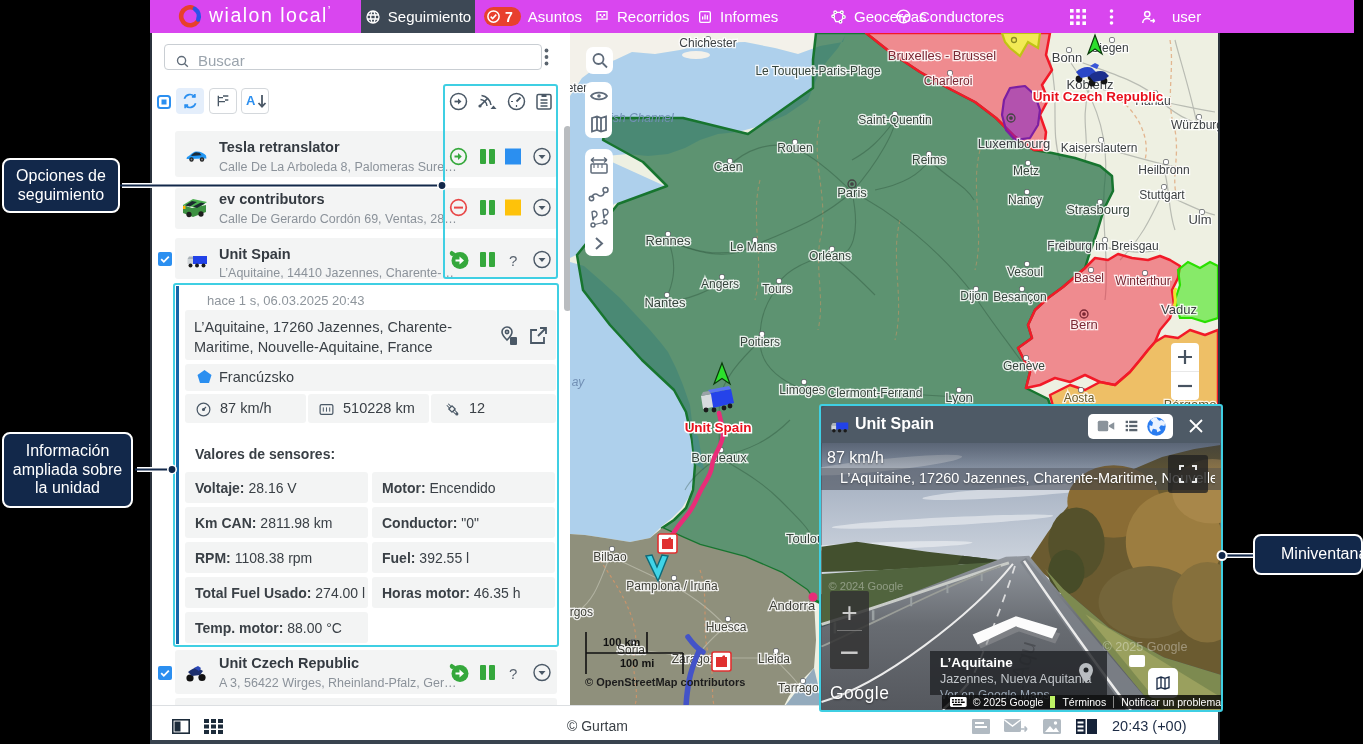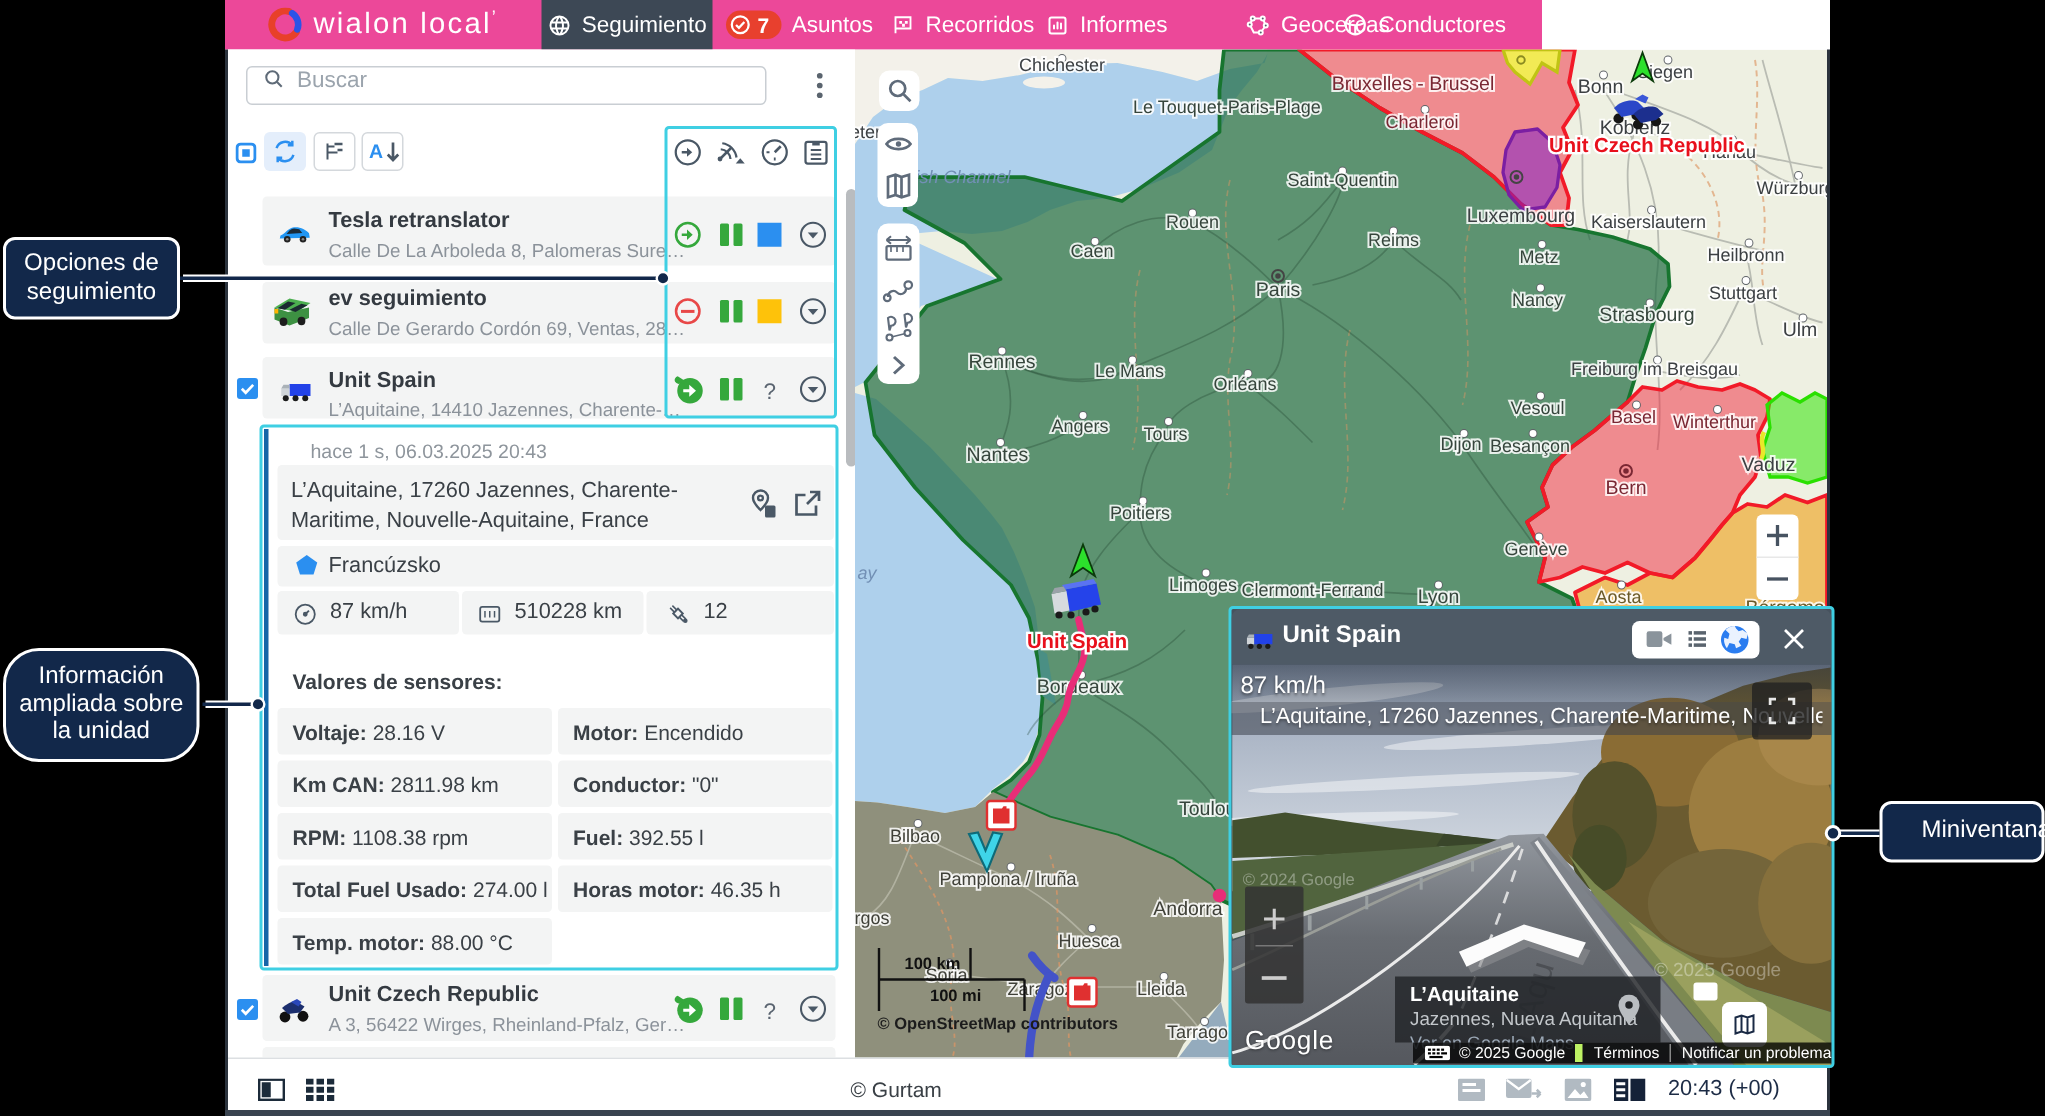--- a/index.html
+++ b/index.html
@@ -2,22 +2,22 @@
 <html><head>
 <meta charset="utf-8">
 <style>
   * { margin:0; padding:0; box-sizing:border-box; }
   html,body { width:1363px; height:744px; background:#000; overflow:hidden;
     font-family:"Liberation Sans", sans-serif; }
   .abs { position:absolute; }
   #app { position:absolute; left:150px; top:0; width:1070px; height:744px;
     background:#fff; }
   
-  #nav { position:absolute; left:0; top:0; width:878px; height:33px;
-    background:#ec4899; color:#fff; }
+  #nav { position:absolute; left:0; top:0; width:1204px; height:33px;
+    background:#d946ef; color:#fff; }
   #nav .tab { position:absolute; top:0; height:33px; display:flex;
     align-items:center; gap:7px; font-size:15px; color:#fff; }
   
   #side { position:absolute; left:2px; top:33px; width:418px; height:672px;
     background:#fff; }
   .unitname { font-size:14.5px; font-weight:600; color:#343a41; }
   .unitaddr { font-size:12.5px; color:#8b929a; margin-top:3px; }
   .graycard { background:#f3f4f4; border-radius:3px; }
   .sc { width:183px; height:31px; display:flex; align-items:center;
     padding-left:10px; font-size:14px; color:#3a4046; }
@@ -107,21 +107,21 @@
         <circle cx="2.5" cy="14" r="1.8"></circle>
       </svg>
     <svg class="abs" style="left:989px;top:8px" width="18" height="18" viewBox="0 0 24 24" fill="none" stroke="#fff" stroke-width="2">
         <circle cx="11" cy="8" r="3.5"></circle>
         <path d="M5 20c0-3.5 2.7-6 6-6 1.5 0 2.9.5 4 1.3"></path>
         <path d="M15 17h6m0 0-2.5-2.5M21 17l-2.5 2.5" stroke-width="1.8"></path>
       </svg>
     <div class="abs" style="left:1022px;top:8px;font-size:15px;color:#fff;">user</div>
   </div>
   <div id="side">
-    <div class="abs" style="left:12px;top:11px;width:347px;height:26px;border:1px solid #c9ced3;border-radius:4px;display:flex;align-items:flex-start;padding-left:10px;gap:8px;">
+    <div class="abs" style="left:12px;top:11px;width:378px;height:26px;border:1px solid #c9ced3;border-radius:4px;display:flex;align-items:flex-end;padding-left:10px;gap:8px;">
       <svg width="15" height="15" viewBox="0 0 24 24" fill="none" stroke="#5f6b78" stroke-width="2.2">
           <circle cx="10.5" cy="10.5" r="6.5"></circle>
           <path d="m15.5 15.5 5 5"></path>
         </svg>
       <span style="font-size:15px;color:#9ba4ad;">Buscar</span>
     </div>
     <svg class="abs" style="left:392px;top:15px" width="5" height="18" viewBox="0 0 5 18" fill="#5a646e">
         <circle cx="2.5" cy="2.5" r="1.9"></circle>
         <circle cx="2.5" cy="9" r="1.9"></circle>
         <circle cx="2.5" cy="15.5" r="1.9"></circle>
@@ -170,21 +170,21 @@
           <path d="M6.5 2.5h5v2.5h-5z" fill="#4a5866" stroke="none"></path>
           <path d="M5.5 8h7M5.5 11h7M5.5 14h7" stroke-width="1.3"></path>
         </g>
     </svg>
     
     <div class="graycard abs" style="left:23px;top:98px;width:382px;height:46px;"></div>
     <div class="graycard abs" style="left:23px;top:154.5px;width:382px;height:41px;"></div>
     <div class="graycard abs" style="left:23px;top:205px;width:382px;height:41px;"></div>
     <div class="abs unitname" style="left:67px;top:106px;">Tesla retranslator</div>
     <div class="abs unitaddr" style="left:67px;top:124px;">Calle De La Arboleda 8, Palomeras Sure…</div>
-    <div class="abs unitname" style="left:67px;top:158px;">ev seguimiento</div>
+    <div class="abs unitname" style="left:67px;top:158px;">ev contributors</div>
     <div class="abs unitaddr" style="left:67px;top:176px;">Calle De Gerardo Cordón 69, Ventas, 28…</div>
     <div class="abs unitname" style="left:67px;top:213px;">Unit Spain</div>
     <div class="abs unitaddr" style="left:67px;top:230px;">L’Aquitaine, 14410 Jazennes, Charente-…</div>
     <svg class="abs" style="left:6px;top:219px" width="14" height="14" viewBox="0 0 14 14">
         <rect width="14" height="14" rx="2" fill="#2b8ff0"></rect>
         <path d="m3.2 7.2 2.6 2.6 5-5.2" fill="none" stroke="#fff" stroke-width="1.8"></path>
       </svg>
     
     <svg class="abs" style="left:33px;top:114px" width="23" height="15" viewBox="0 0 23 15">
         <path d="M2 10c3-1 5-5 9-5.5 4-.4 8 1.5 10 4l.5 3-20 .5z" fill="#2196f3"></path>
@@ -766,21 +766,21 @@
         <rect x="1.5" y="6.5" width="6" height="2" fill="#fff"></rect>
         <rect x="1.5" y="10.5" width="6" height="2" fill="#fff"></rect>
       </svg>
     <div class="abs" style="left:960px;top:12px;font-size:14.5px;color:#1c2b45;">20:43 (+00)</div>
   </div>
   <div id="bstrip"></div>
   <div class="abs" style="left:0;top:33px;width:2px;height:707px;background:#2b333d;"></div>
   <div class="abs" style="left:1068px;top:33px;width:2px;height:707px;background:#2b333d;"></div>
 </div>
 <div class="callout" style="left:2px;top:158px;width:118px;height:55px;">Opciones de<br>seguimiento</div>
-<div class="callout" style="left:2px;top:432px;width:131px;height:76px;border-radius:24px;">Información<br>ampliada sobre<br>la unidad</div>
+<div class="callout" style="left:2px;top:432px;width:131px;height:76px;">Información<br>ampliada sobre<br>la unidad</div>
 <div class="callout" style="left:1253px;top:534px;width:110px;height:41px;justify-content:flex-start;padding-left:26px;">Miniventana</div>
 <svg class="abs" style="left:0;top:0;z-index:70;pointer-events:none;" width="1363" height="744">
   <path d="M122,185.5 H440" stroke="#fff" stroke-width="5"></path>
   <path d="M120,185.5 H440" stroke="#12284a" stroke-width="2.2"></path>
   <circle cx="442" cy="185.5" r="4.2" fill="#12284a" stroke="#fff" stroke-width="1.6"></circle>
   <path d="M137,469.5 H170" stroke="#fff" stroke-width="5"></path>
   <path d="M135,469.5 H170" stroke="#12284a" stroke-width="2.2"></path>
   <circle cx="172" cy="469.5" r="4.2" fill="#12284a" stroke="#fff" stroke-width="1.6"></circle>
   <path d="M1226,555.5 H1253" stroke="#fff" stroke-width="5"></path>
   <path d="M1226,555.5 H1253" stroke="#12284a" stroke-width="2.2"></path>

